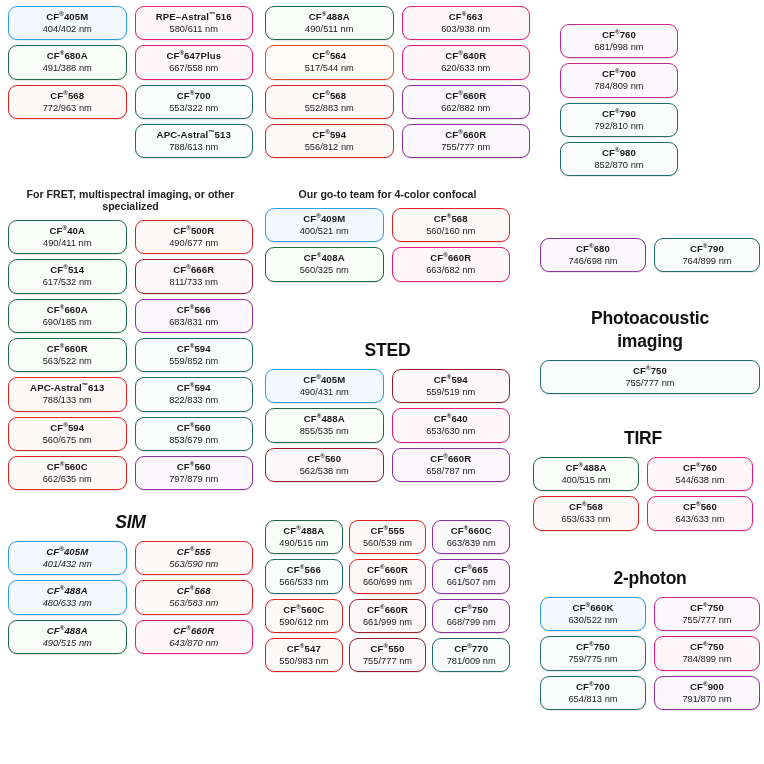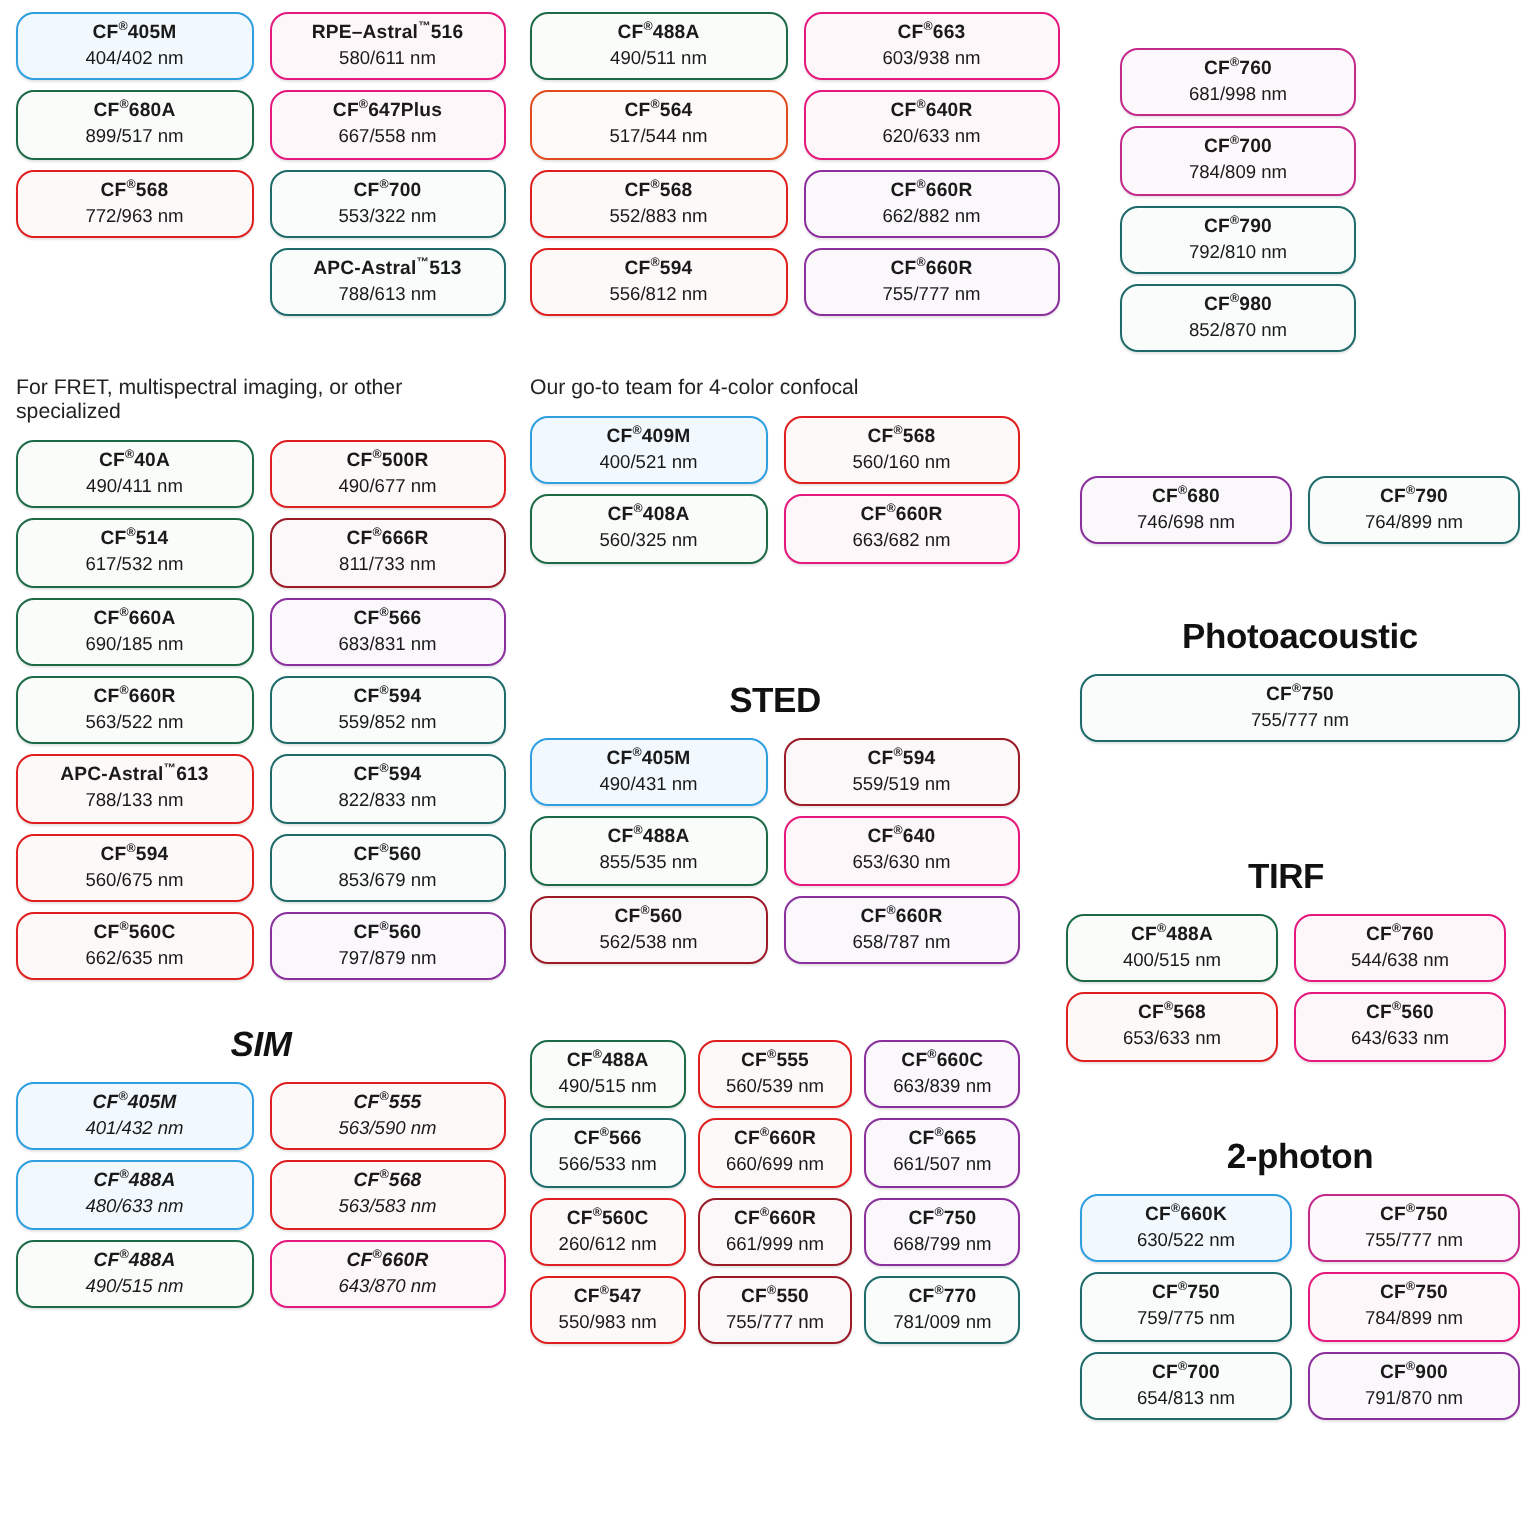--- a/index.html
+++ b/index.html
@@ -52,22 +52,23 @@
   
   .sec-title{
     text-align:center;
     font-size:17.5px;
     font-weight:bold;
     letter-spacing:-.2px;
     margin:0 0 2px 0;
     color:#111;
   }
   .sec-sub{
+    text-align:center;
     font-size:10.6px;
-    font-weight:normal;
+    font-weight:bold;
     margin:0 0 8px 0;
     color:#222;
   }
 
   
   .block{position:absolute;}
   .cols{display:flex;gap:8px;}
   .col{display:flex;flex-direction:column;}
 </style>
 </head>
@@ -77,21 +78,21 @@
 
   <div class="block" style="left:8px;top:6px;width:245px;">
     <div class="cols">
         <div class="col" style="flex: 1 1 0%;">
           <div class="chip c-blue">
             <div class="nm">CF<sup>®</sup>405M</div>
             <div class="sp">404/402 nm</div>
           </div>
           <div class="chip c-green">
             <div class="nm">CF<sup>®</sup>680A</div>
-            <div class="sp">899/517 nm</div>
+            <div class="sp">491/388 nm</div>
           </div>
           <div class="chip c-red">
             <div class="nm">CF<sup>®</sup>568</div>
             <div class="sp">772/963 nm</div>
           </div>
         </div>
         <div class="col" style="flex: 1 1 0%;">
           <div class="chip c-pink">
             <div class="nm">RPE–Astral<sup>™</sup>516</div>
             <div class="sp">580/611 nm</div>
@@ -342,21 +343,21 @@
           <div class="chip c-green">
             <div class="nm">CF<sup>®</sup>488A</div>
             <div class="sp">490/515 nm</div>
           </div>
           <div class="chip c-teal">
             <div class="nm">CF<sup>®</sup>566</div>
             <div class="sp">566/533 nm</div>
           </div>
           <div class="chip c-red">
             <div class="nm">CF<sup>®</sup>560C</div>
-            <div class="sp">260/612 nm</div>
+            <div class="sp">590/612 nm</div>
           </div>
           <div class="chip c-red">
             <div class="nm">CF<sup>®</sup>547</div>
             <div class="sp">550/983 nm</div>
           </div>
         </div>
         <div class="col" style="flex: 1 1 0%;">
           <div class="chip c-red">
             <div class="nm">CF<sup>®</sup>555</div>
             <div class="sp">560/539 nm</div>
@@ -407,20 +408,21 @@
           <div class="chip c-teal">
             <div class="nm">CF<sup>®</sup>790</div>
             <div class="sp">764/899 nm</div>
           </div>
         </div>
       </div>
   </div>
 
   <div class="block" style="left:540px;top:308px;width:220px;">
     <div class="sec-title">Photoacoustic</div>
+    <div class="sec-title">imaging</div>
     <div class="cols" style="margin-top:8px;justify-content:center;">
         <div class="col" style="flex: 1 1 0%;">
           <div class="chip c-teal">
             <div class="nm">CF<sup>®</sup>750</div>
             <div class="sp">755/777 nm</div>
           </div>
         </div>
       </div>
   </div>
 

